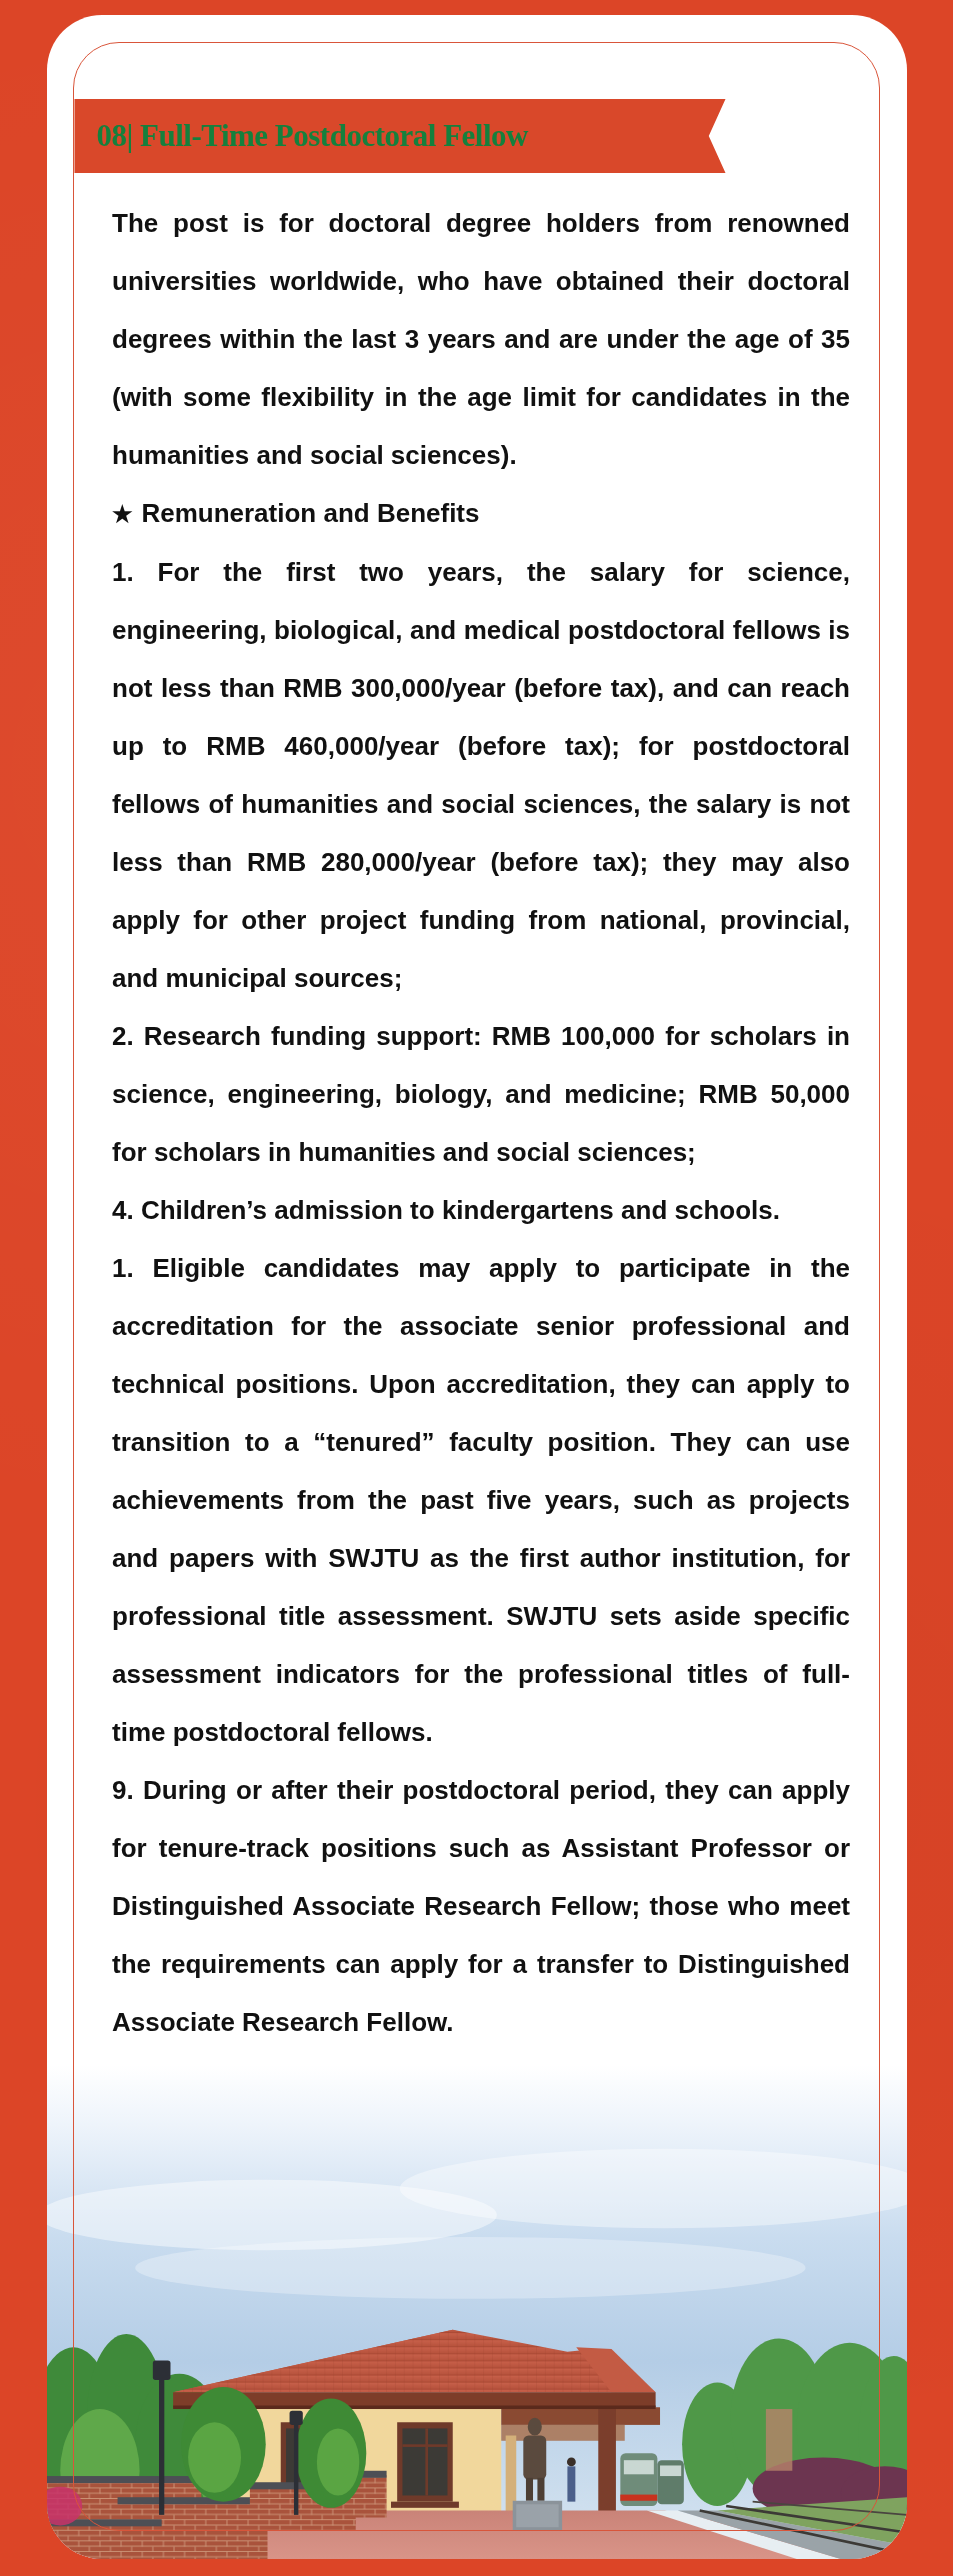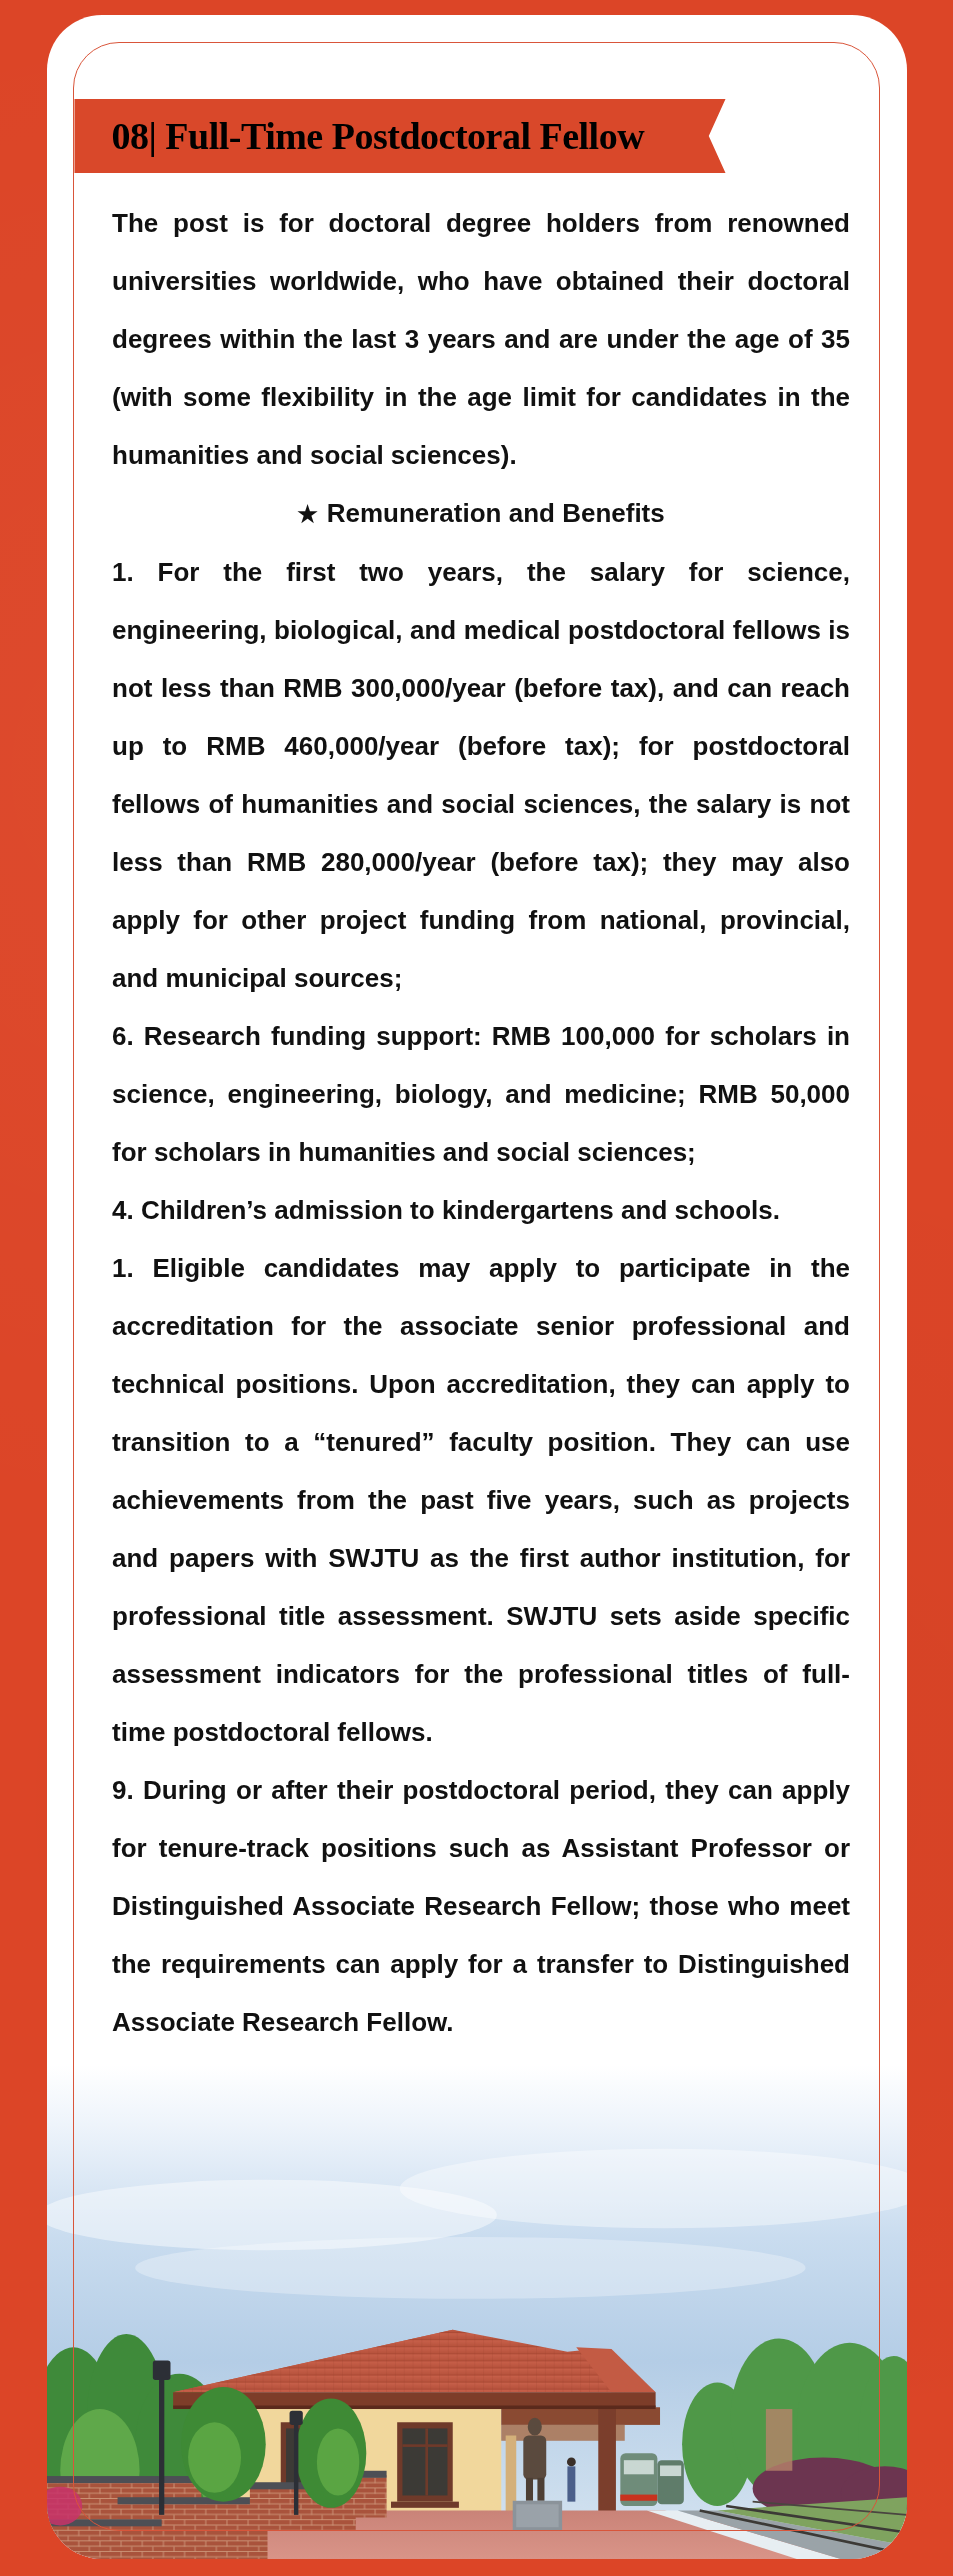--- a/index.html
+++ b/index.html
@@ -25,31 +25,31 @@
   .photo svg { display:block; width:860px; height:494px; }
   .inner-border {
     position:absolute; left:25.6px; top:27px; width:805px; height:2487px;
     border:1.8px solid #d9553a; border-radius:46px; pointer-events:none;
   }
   .banner {
     position:absolute; left:26.5px; top:84px; width:652px; height:74px;
   }
   .banner svg { position:absolute; left:0; top:0; }
   .banner-title {
-    position:absolute; left:38px; top:0; height:74px; line-height:74px;
+    position:absolute; left:23px; top:0; height:74px; line-height:74px;
     font-family:"Liberation Serif", serif; font-weight:bold;
-    font-size:38px; color:#000000; white-space:nowrap; letter-spacing:-0.5px;
+    font-size:31px; color:#15803d; white-space:nowrap; letter-spacing:-0.5px;
   }
   .content {
     position:absolute; left:65px; top:179px; width:738px;
     font-size:26px; line-height:58px; color:#111111;
     text-align:justify;
   }
   .content p { margin:0;font-weight:bold; }
-  .heading { font-weight:bold; text-align:center; }
+  .heading { font-weight:bold; text-align:left; }
   .heading .star { margin-right:8.8px; font-size:23px; }
 </style>
 </head>
 <body>
 
 <div class="bg-noise"></div>
 
 <div class="card">
 
   <div class="photo">
@@ -191,20 +191,20 @@
       <polygon points="0,0 739,0 720,42 739,84 0,84" fill="#d9482a"></polygon>
     </svg>
     <div class="banner-title">08| Full-Time Postdoctoral Fellow</div>
   </div>
 
   <div class="content">
     <p>The post is for doctoral degree holders from renowned universities worldwide, who have obtained their doctoral degrees within the last 3 years and are under the age of 35 (with some flexibility in the age limit for candidates in the humanities and social sciences).</p>
 
     <p class="heading"><span class="star">★</span><span>Remuneration and Benefits</span></p>
     <p>1. For the first two years, the salary for science, engineering, biological, and medical postdoctoral fellows is not less than RMB 300,000/year (before tax), and can reach up to RMB 460,000/year (before tax); for postdoctoral fellows of humanities and social sciences, the salary is not less than RMB 280,000/year (before tax); they may also apply for other project funding from national, provincial, and municipal sources;</p>
-    <p>6. Research funding support: RMB 100,000 for scholars in science, engineering, biology, and medicine; RMB 50,000 for scholars in humanities and social sciences;</p>
+    <p>2. Research funding support: RMB 100,000 for scholars in science, engineering, biology, and medicine; RMB 50,000 for scholars in humanities and social sciences;</p>
     <p>4. Children’s admission to kindergartens and schools.</p>
 
     <p>1. Eligible candidates may apply to participate in the accreditation for the associate senior professional and technical positions. Upon accreditation, they can apply to transition to a “tenured” faculty position. They can use achievements from the past five years, such as projects and papers with SWJTU as the first author institution, for professional title assessment. SWJTU sets aside specific assessment indicators for the professional titles of full-time postdoctoral fellows.</p>
     <p>9. During or after their postdoctoral period, they can apply for tenure-track positions such as Assistant Professor or Distinguished Associate Research Fellow; those who meet the requirements can apply for a transfer to Distinguished Associate Research Fellow.</p>
   </div>
 </div>
 
 
 </body></html>

